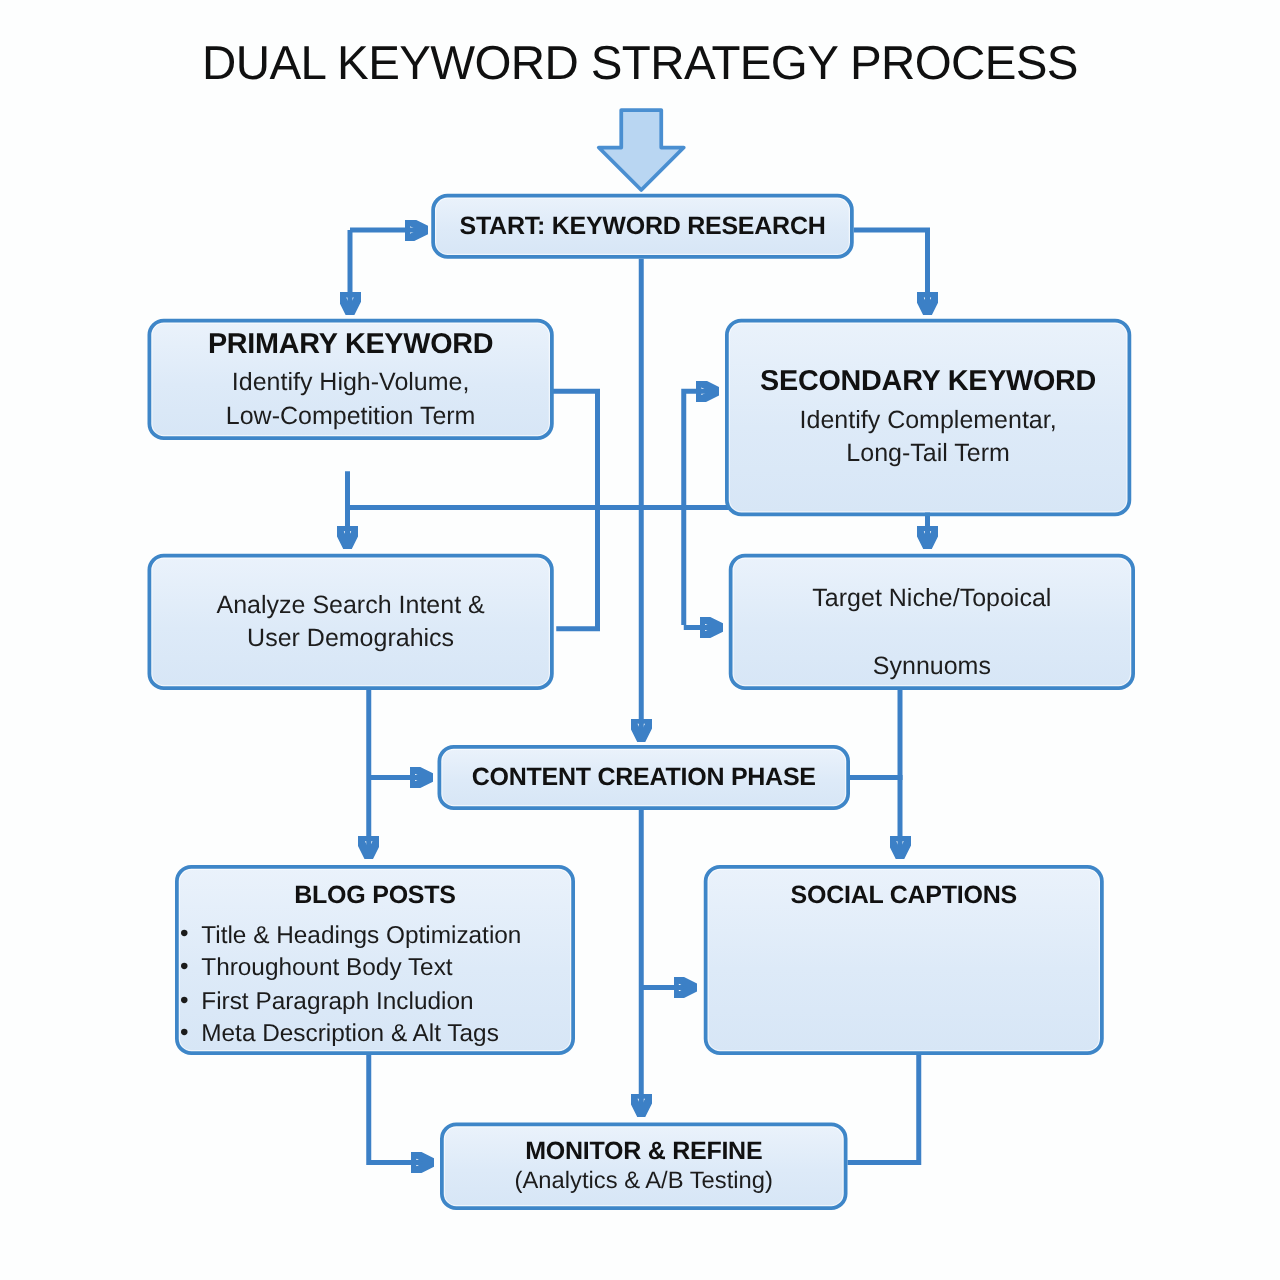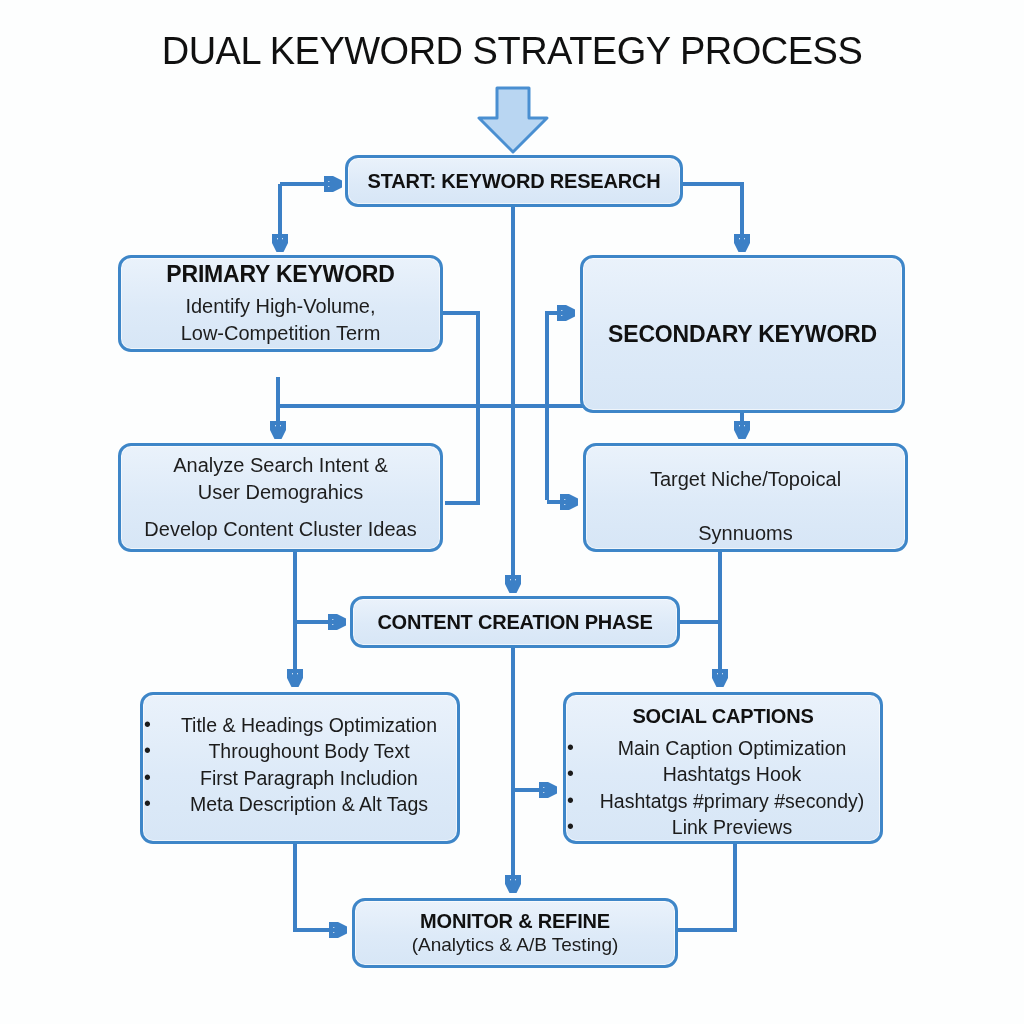--- a/index.html
+++ b/index.html
@@ -24,21 +24,21 @@
     text-align:center;color:#161616;
     box-shadow:0 0 0 1px rgba(255,255,255,.6) inset;
   }
   .nh{font-weight:700;font-size:23px;letter-spacing:-0.2px;color:#111;}
   .nh.big{font-size:20px;}
   .nb{font-size:20px;line-height:1.34;color:#1d1d1d;margin-top:5px;}
   .nb p{margin:0;}
   .nb p + p{margin-top:11px;}
   .listbox{align-items:stretch;justify-content:flex-start;padding-top:10px;}
   .listbox .nh{text-align:center;}
-  ul.bl{margin:7px 0 0;padding:0;list-style:none;text-align:center;
+  ul.bl{margin:7px 0 0;padding:0;list-style:none;text-align:left;
         font-size:19.5px;line-height:1.3;color:#1b1b1b;}
   ul.bl li{position:relative;padding-left:18px;margin:1px 0;}
   ul.bl li::before{content:"\2022";position:absolute;left:1px;top:-1px;}
   .pad-blog{padding-left:46px;padding-right:10px;}
   .pad-social{padding-left:38px;padding-right:10px;}
   .sub{font-size:19px;color:#1c1c1c;margin-top:1px;}
 </style>
 </head>
 <body>
 
@@ -94,61 +94,59 @@
   <div class="node" style="left:118px;top:255px;width:325px;height:97px">
     <div class="nh">PRIMARY KEYWORD</div>
     <div class="nb">
       <div>Identify High-Volume,</div>
       <div>Low-Competition Term</div>
     </div>
   </div>
 
   <div class="node" style="left:580px;top:255px;width:325px;height:158px">
     <div class="nh">SECONDARY KEYWORD</div>
+    <div class="nb">
+      <div>Identify Complementar,</div>
+      <div>Long-Tail Term</div>
+    </div>
   </div>
 
   <div class="node" style="left:118px;top:443px;width:325px;height:109px">
     <div class="nb" style="margin-top:0">
       <p>
         <span>Analyze Search Intent &amp;</span><br>
         <span>User Demograhics</span>
       </p>
-      <p>Develop Content Cluster Ideas</p>
     </div>
   </div>
 
   <div class="node" style="left:583px;top:443px;width:325px;height:109px">
     <div class="nb" style="margin-top:18px">
       <span>Target Niche/Topoical</span><br>
       <br>
       <span>Synnuoms</span>
     </div>
   </div>
 
   <div class="node" style="left:350px;top:596px;width:330px;height:52px">
     <div class="nh big">CONTENT CREATION PHASE</div>
   </div>
 
   <div class="node listbox" style="left:140px;top:692px;width:320px;height:152px">
+    <div class="nh big">BLOG POSTS</div>
     <ul class="bl pad-blog">
       <li>Title &amp; Headings Optimization</li>
       <li>Throughoυnt Body Text</li>
       <li>First Paragraph Includion</li>
       <li>Meta Description &amp; Alt Tags</li>
     </ul>
   </div>
 
   <div class="node listbox" style="left:563px;top:692px;width:320px;height:152px">
     <div class="nh big">SOCIAL CAPTIONS</div>
-    <ul class="bl pad-social">
-      <li>Main Caption Optimization</li>
-      <li>Hashtatgs Hook</li>
-      <li>Hashtatgs #primary #secondy)</li>
-      <li>Link Previews</li>
-    </ul>
   </div>
 
   <div class="node" style="left:352px;top:898px;width:326px;height:70px">
     <div class="nh big">MONITOR &amp; REFINE</div>
     <div class="sub">(Analytics &amp; A/B Testing)</div>
   </div>
 
 </div>
 
 </body></html>

